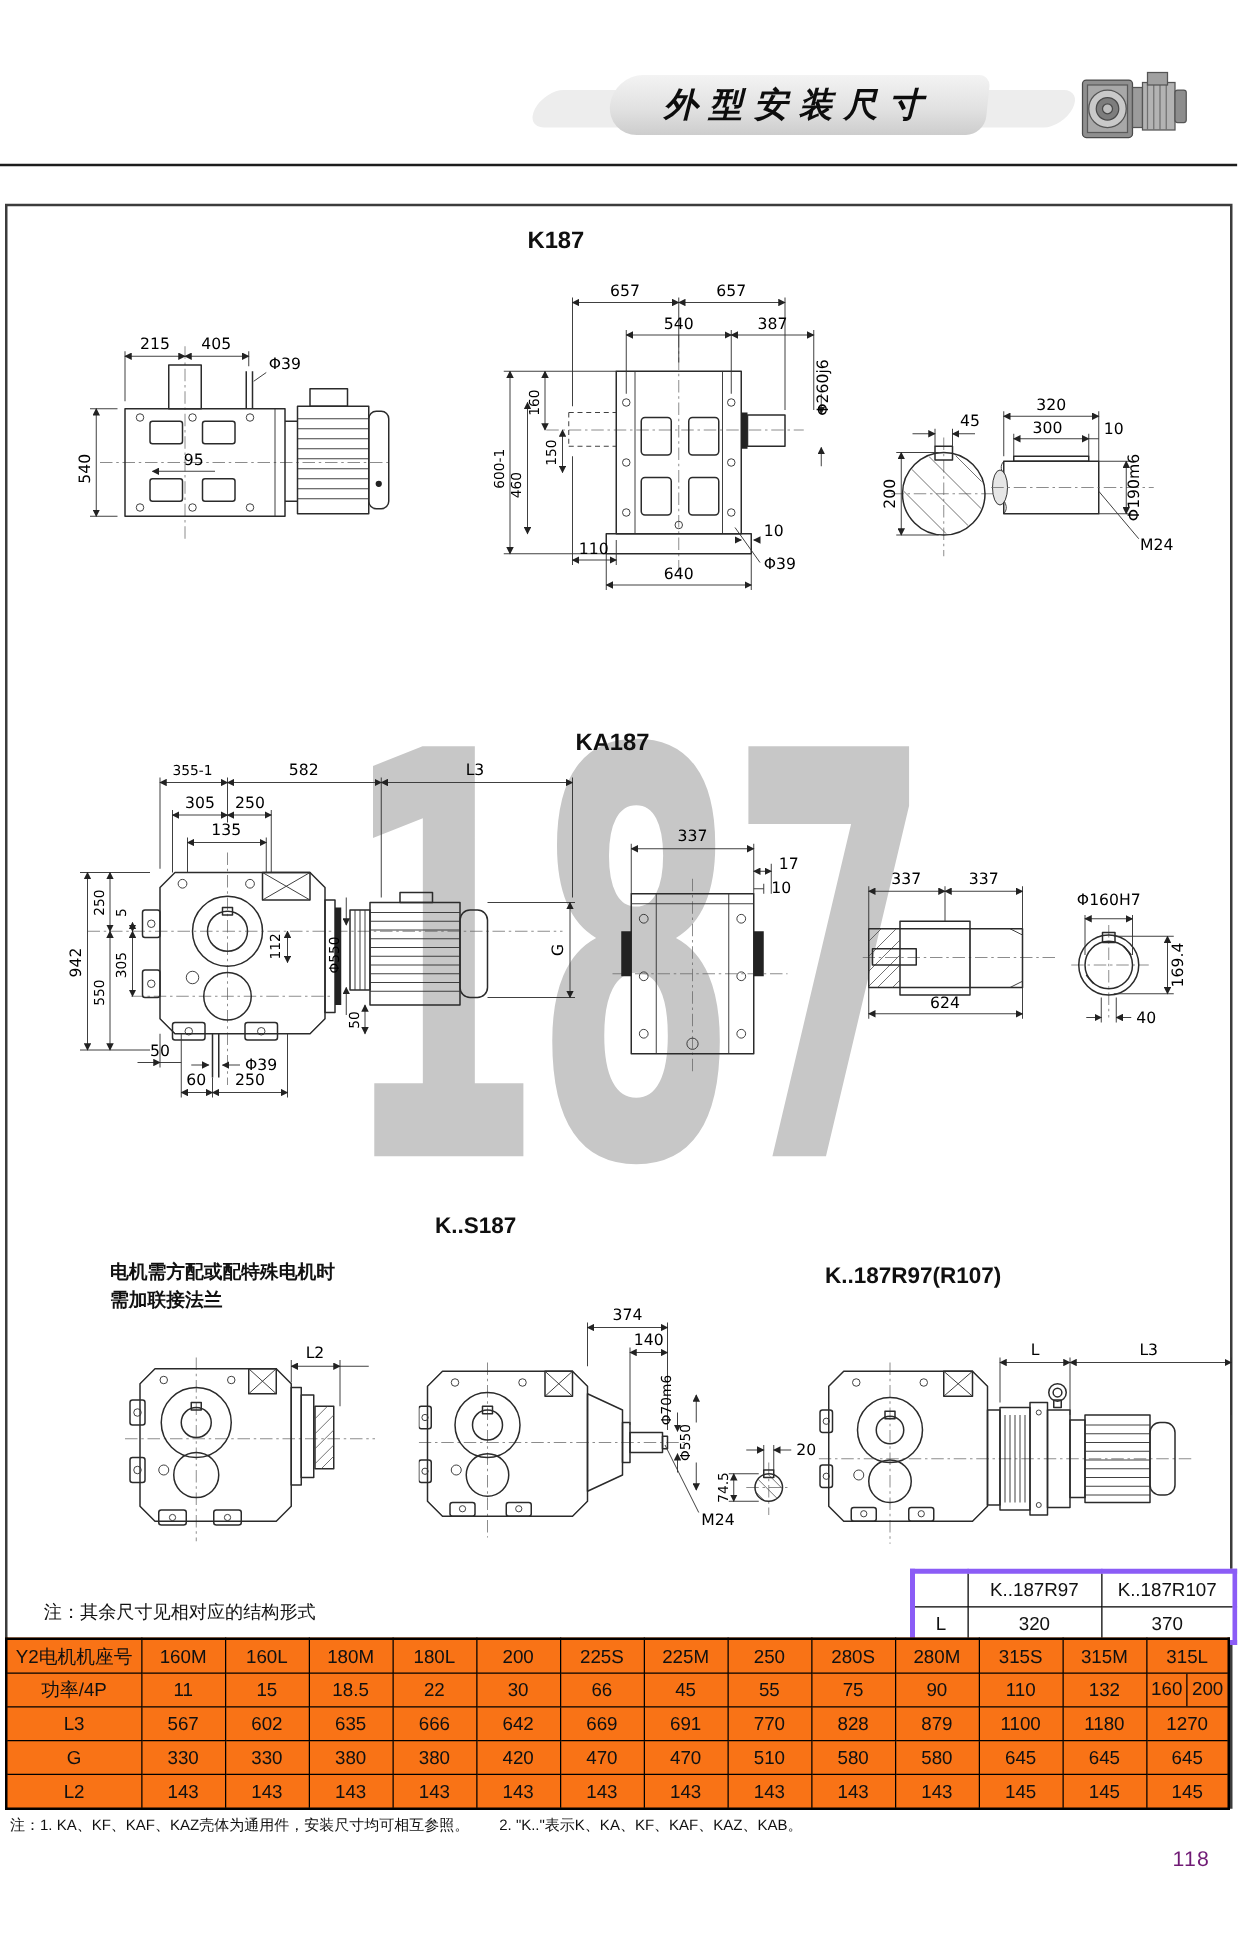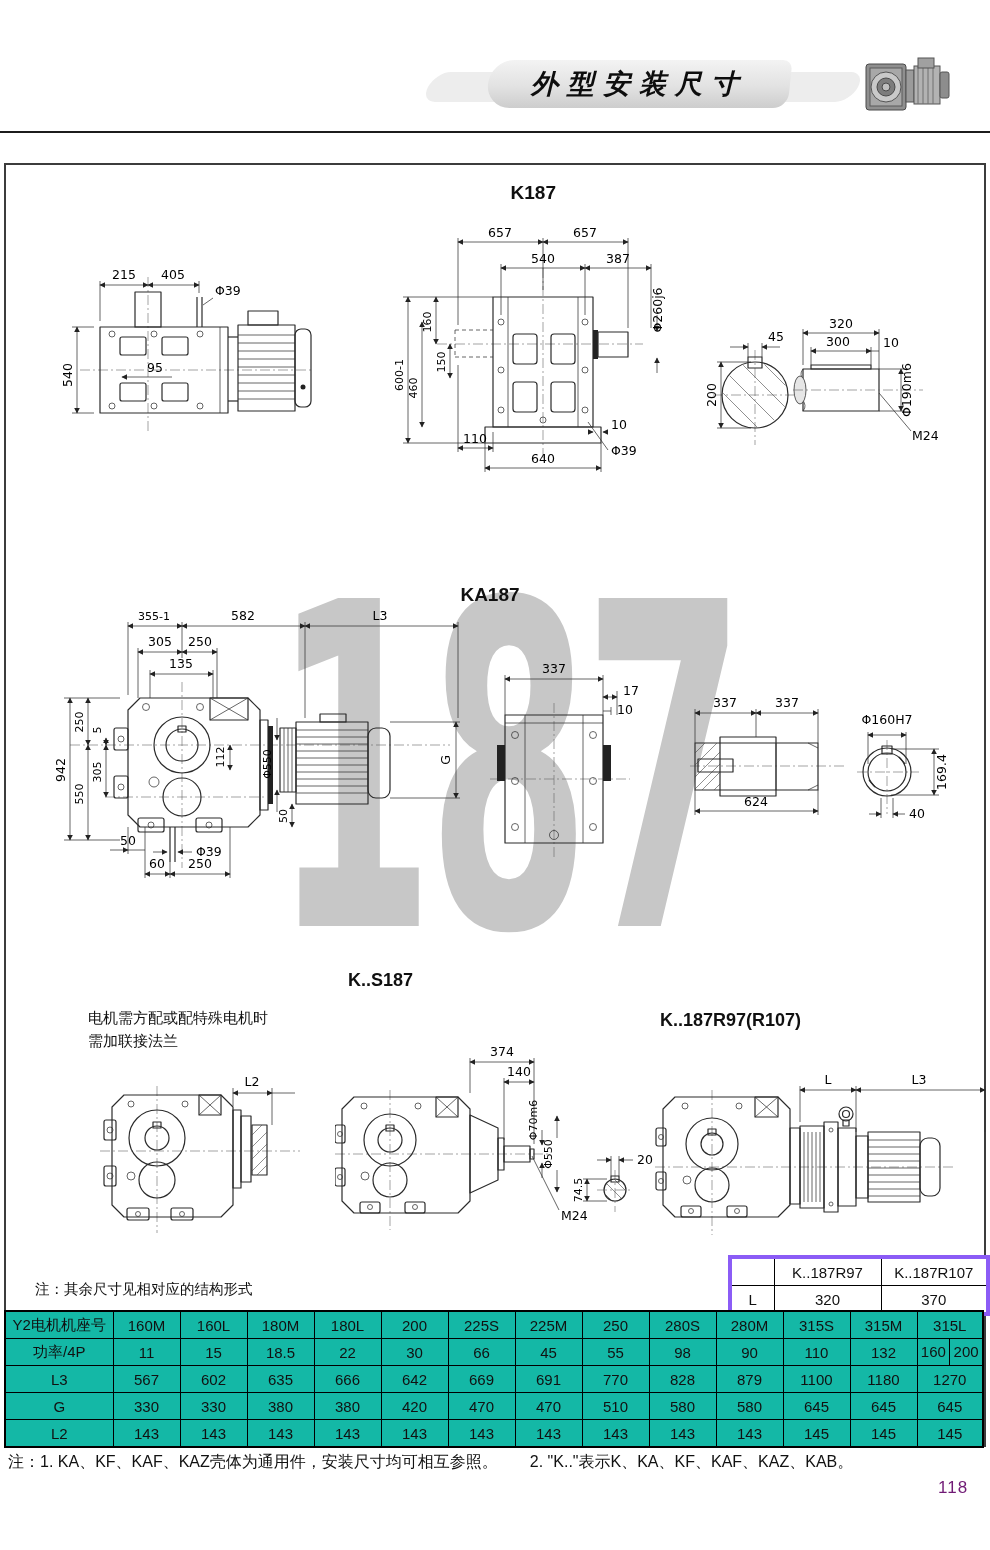--- a/index.html
+++ b/index.html
@@ -15,37 +15,37 @@
   .banner span{display:block;transform:skewX(6deg);font-size:27px;font-weight:bold;font-style:italic;
           letter-spacing:9px;text-align:center;line-height:48px;color:#0d0d0d}
   .hr1{position:absolute;left:0;top:131px;width:990px;height:2px;background:#1c1c1c}
   .frame{position:absolute;left:4px;top:163px;width:978px;height:1280px;border:2px solid #3c3c3c;z-index:0;background:#fff}
   .watermark{position:absolute;left:272px;top:545px;z-index:1;font-weight:bold;font-size:450px;line-height:1;
           color:#c7c7c7;letter-spacing:-14px;transform:scaleX(0.52);transform-origin:left top;
           font-family:"DejaVu Sans",sans-serif}
   .drawing{position:absolute;z-index:2}
   .title{position:absolute;z-index:3;font-weight:bold;font-size:19px;color:#101010;
          font-family:"Liberation Sans",sans-serif}
-  .cnnote{position:absolute;z-index:3;font-size:15px;font-weight:normal;line-height:23px;color:#111}
+  .cnnote{position:absolute;z-index:3;font-size:15px;font-weight:bold;line-height:23px;color:#111}
   .note{position:absolute;z-index:3;font-size:14px;color:#111}
   .pageno{position:absolute;z-index:3;font-size:17px;color:#701a75;letter-spacing:1px}
   
   svg .ln{stroke:#2b2b2b;stroke-width:1.2;fill:none;stroke-linejoin:round}
   svg .thin{stroke:#333;stroke-width:.75;fill:none}
   svg .cl{stroke:#666;stroke-width:.6;fill:none;stroke-dasharray:10 3 2 3}
   svg .hatch{stroke:#444;stroke-width:.6;fill:none}
   svg .dark{fill:#222;stroke:none}
   svg text{font-family:"DejaVu Sans",sans-serif;font-size:12.5px;fill:#000}
   svg text.sm{font-size:11px}
   
   .vtable{position:absolute;left:728px;top:1255px;z-index:3;border-collapse:collapse;table-layout:fixed;
           width:258px;background:#fff;border:4px solid #8b5cf6}
   .vtable td{border:1.5px solid #000;text-align:center;font-size:15px;height:26px;padding:0}
   .mtable{position:absolute;left:4px;top:1310px;z-index:3;border-collapse:collapse;table-layout:fixed;
-          width:978px;background:#14b8a6;border:2px solid #000}
+          width:978px;background:#f97316;border:2px solid #000}
   .mtable td{border:1px solid #000;text-align:center;font-size:15px;height:26px;padding:0;overflow:hidden}
   .split{display:flex;height:100%;align-items:center}
   .split span{flex:1;line-height:26px}
   .split span:last-child{border-left:1px solid #000}
 </style>
 </head>
 <body>
 
 <svg width="0" height="0" style="position:absolute">
   <defs>
@@ -74,21 +74,21 @@
     <line x1="66" y1="16" x2="66" y2="54" stroke="#707070" stroke-width="1"></line>
     <line x1="71" y1="16" x2="71" y2="54" stroke="#707070" stroke-width="1"></line>
     <rect x="78" y="22" width="9" height="26" rx="2" fill="#8d8d8d" stroke="#555"></rect>
     <rect x="56" y="8" width="16" height="10" fill="#a0a0a0" stroke="#555"></rect>
   </svg>
   <div class="hr1"></div>
 
   <div class="frame"></div>
   <div class="watermark">187</div>
 
-  <div class="title" style="left:396px;top:182px;width:160px;text-align:right">K187</div>
+  <div class="title" style="left:422px;top:182px;width:160px;text-align:left">K187</div>
   <div class="title" style="left:425px;top:584px;width:130px;text-align:center">KA187</div>
   <div class="title" style="left:348px;top:970px;font-size:18px">K..S187</div>
   <div class="title" style="left:660px;top:1010px;font-size:18px">K..187R97(R107)</div>
 
   <svg class="drawing" style="left:60px;top:225px" width="330" height="250" viewBox="0 0 330 250">
     <line x1="20" y1="145" x2="252" y2="145" class="cl"></line>
     <line x1="88" y1="52" x2="88" y2="208" class="cl"></line>
     <rect x="40" y="102" width="128" height="86" class="ln"></rect>
     <line x1="160" y1="102" x2="160" y2="188" class="thin"></line>
     <rect x="60" y="112" width="26" height="18" rx="2" class="ln"></rect>
@@ -686,21 +686,21 @@
     <tr>
       <td>功率/4P</td>
       <td>11</td>
       <td>15</td>
       <td>18.5</td>
       <td>22</td>
       <td>30</td>
       <td>66</td>
       <td>45</td>
       <td>55</td>
-      <td>98</td>
+      <td>75</td>
       <td>90</td>
       <td>110</td>
       <td>132</td>
       <td>
         <div class="split">
           <span>160</span>
           <span>200</span>
         </div>
       </td>
     </tr>
@@ -748,16 +748,16 @@
       <td>143</td>
       <td>143</td>
       <td>143</td>
       <td>145</td>
       <td>145</td>
       <td>145</td>
     </tr>
   </tbody>
     </table>
 
-  <div class="note" style="left:8px;top:1452px;font-size:16px;width:970px">注：1. KA、KF、KAF、KAZ壳体为通用件，安装尺寸均可相互参照。　　2. "K.."表示K、KA、KF、KAF、KAZ、KAB。</div>
+  <div class="note" style="left:8px;top:1452px;font-size:12px;width:970px">注：1. KA、KF、KAF、KAZ壳体为通用件，安装尺寸均可相互参照。　　2. "K.."表示K、KA、KF、KAF、KAZ、KAB。</div>
   <div class="pageno" style="left:938px;top:1478px">118</div>
 
 </div>
 
 </body></html>

